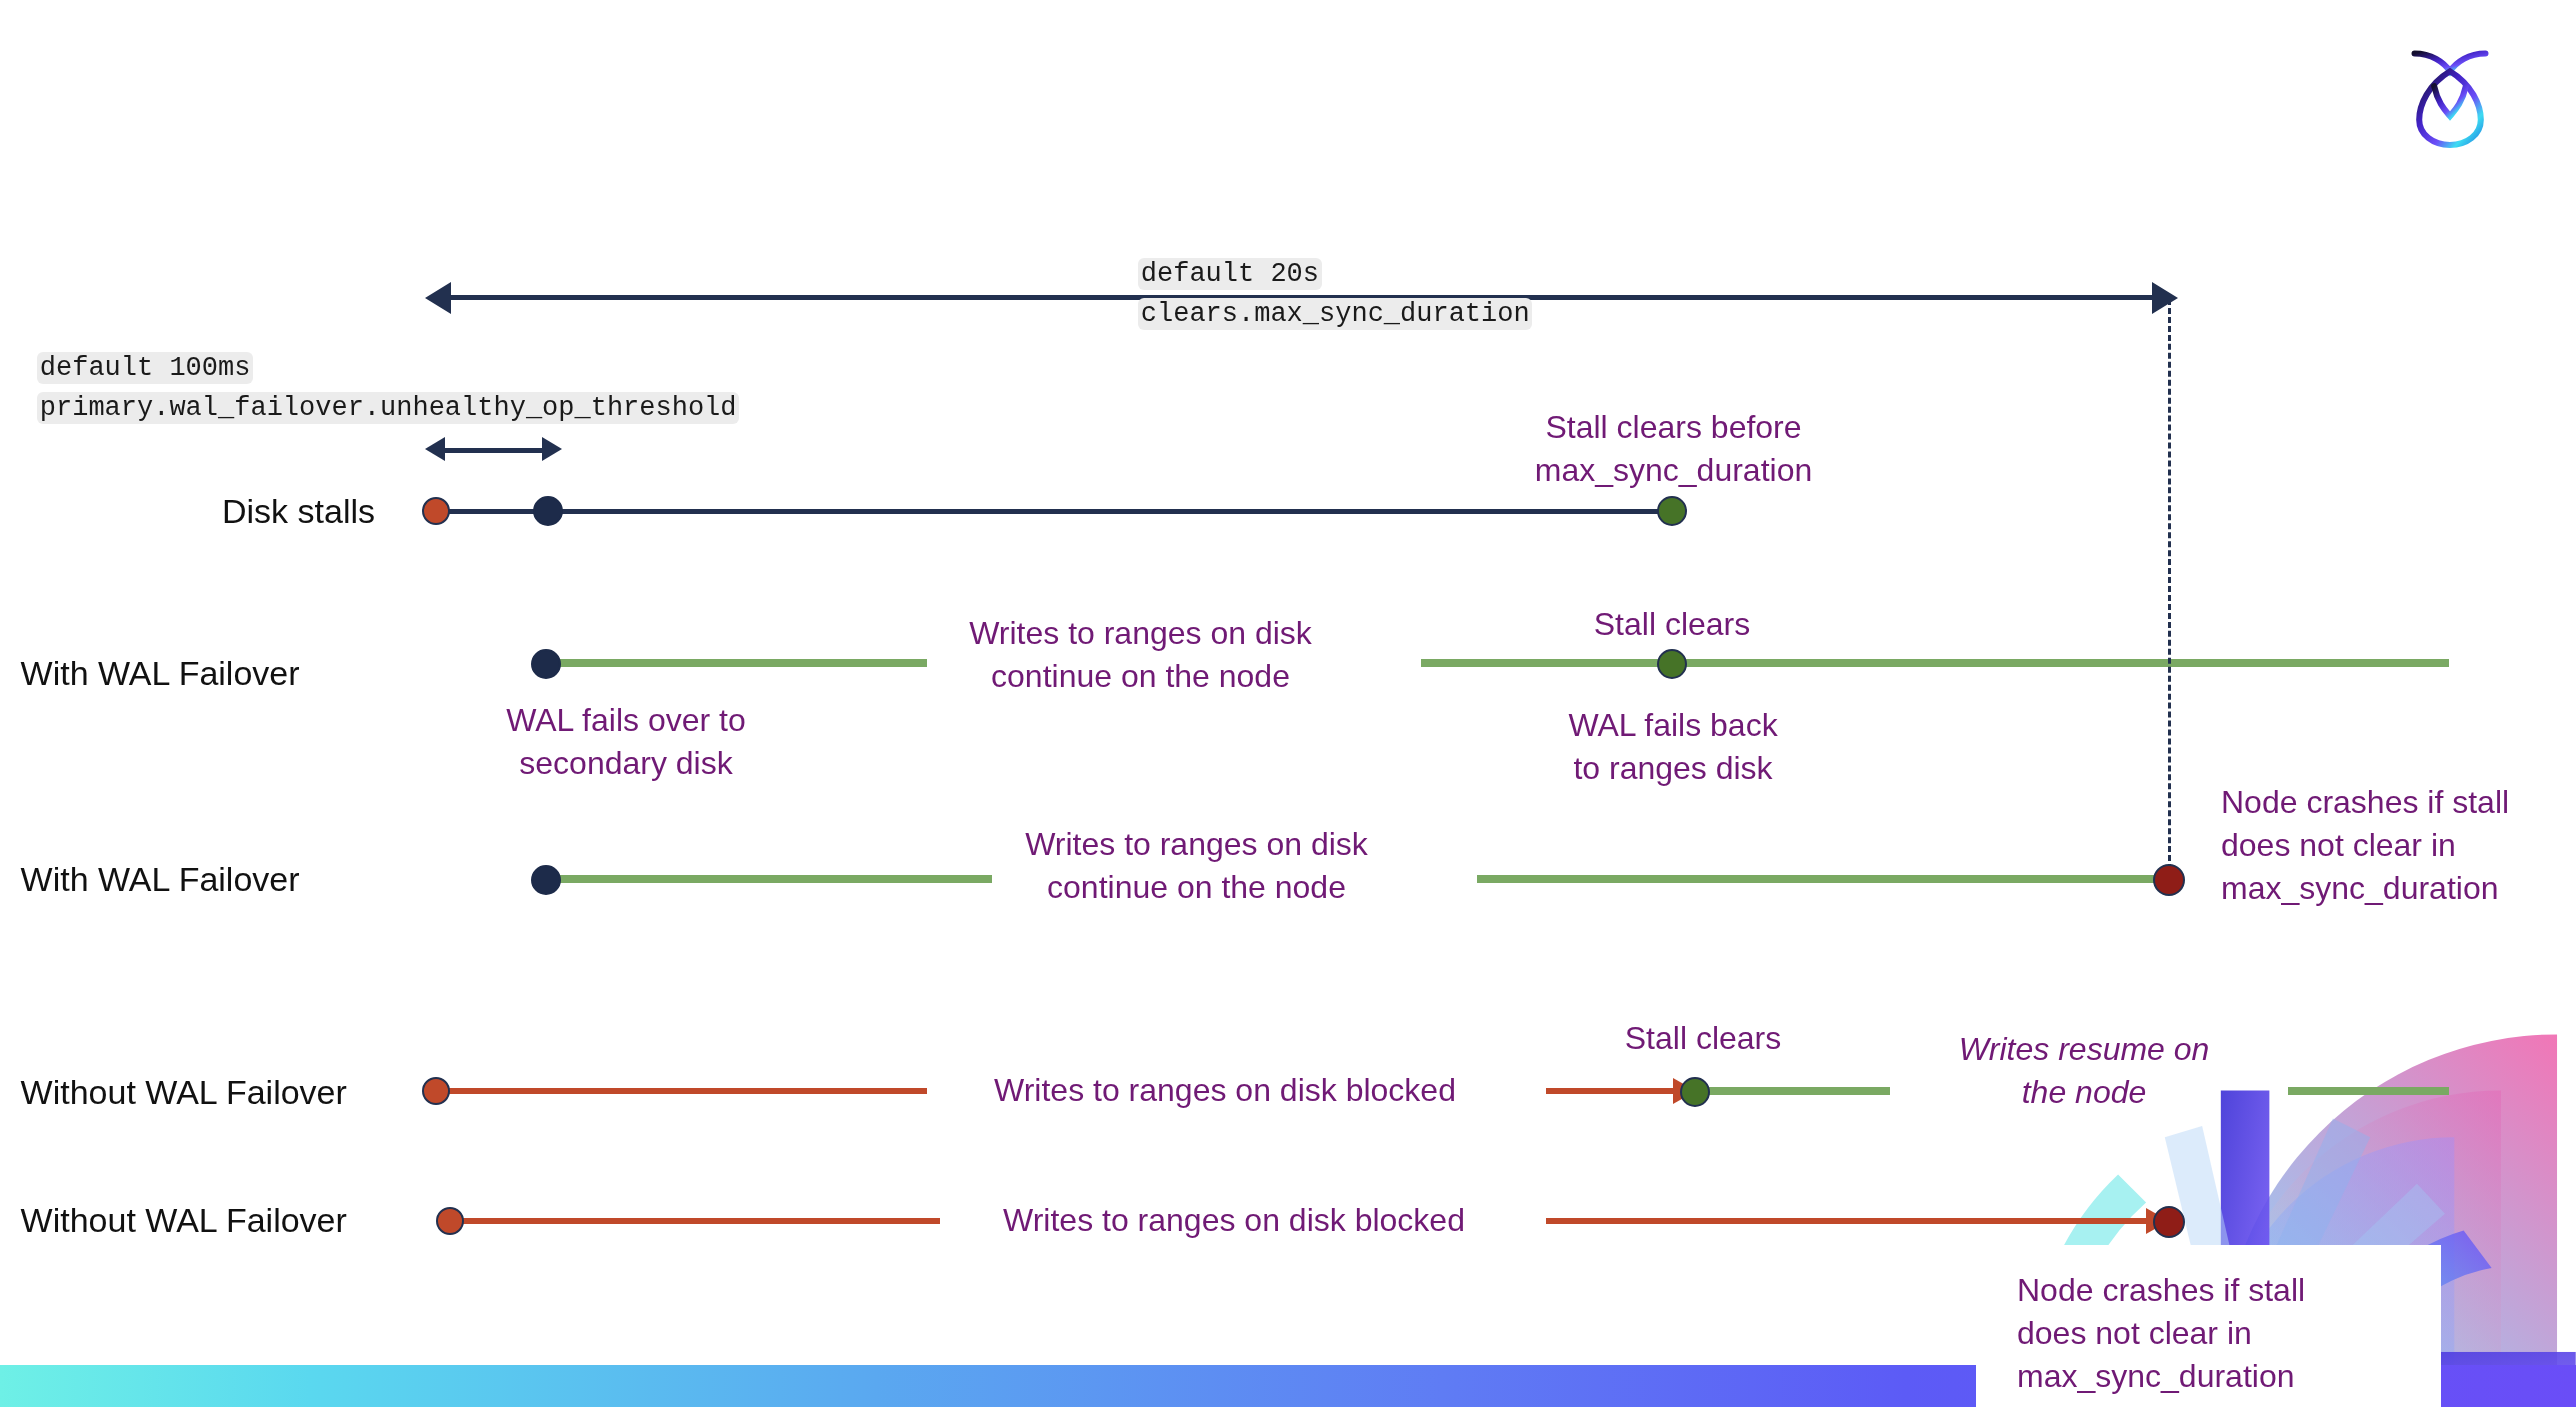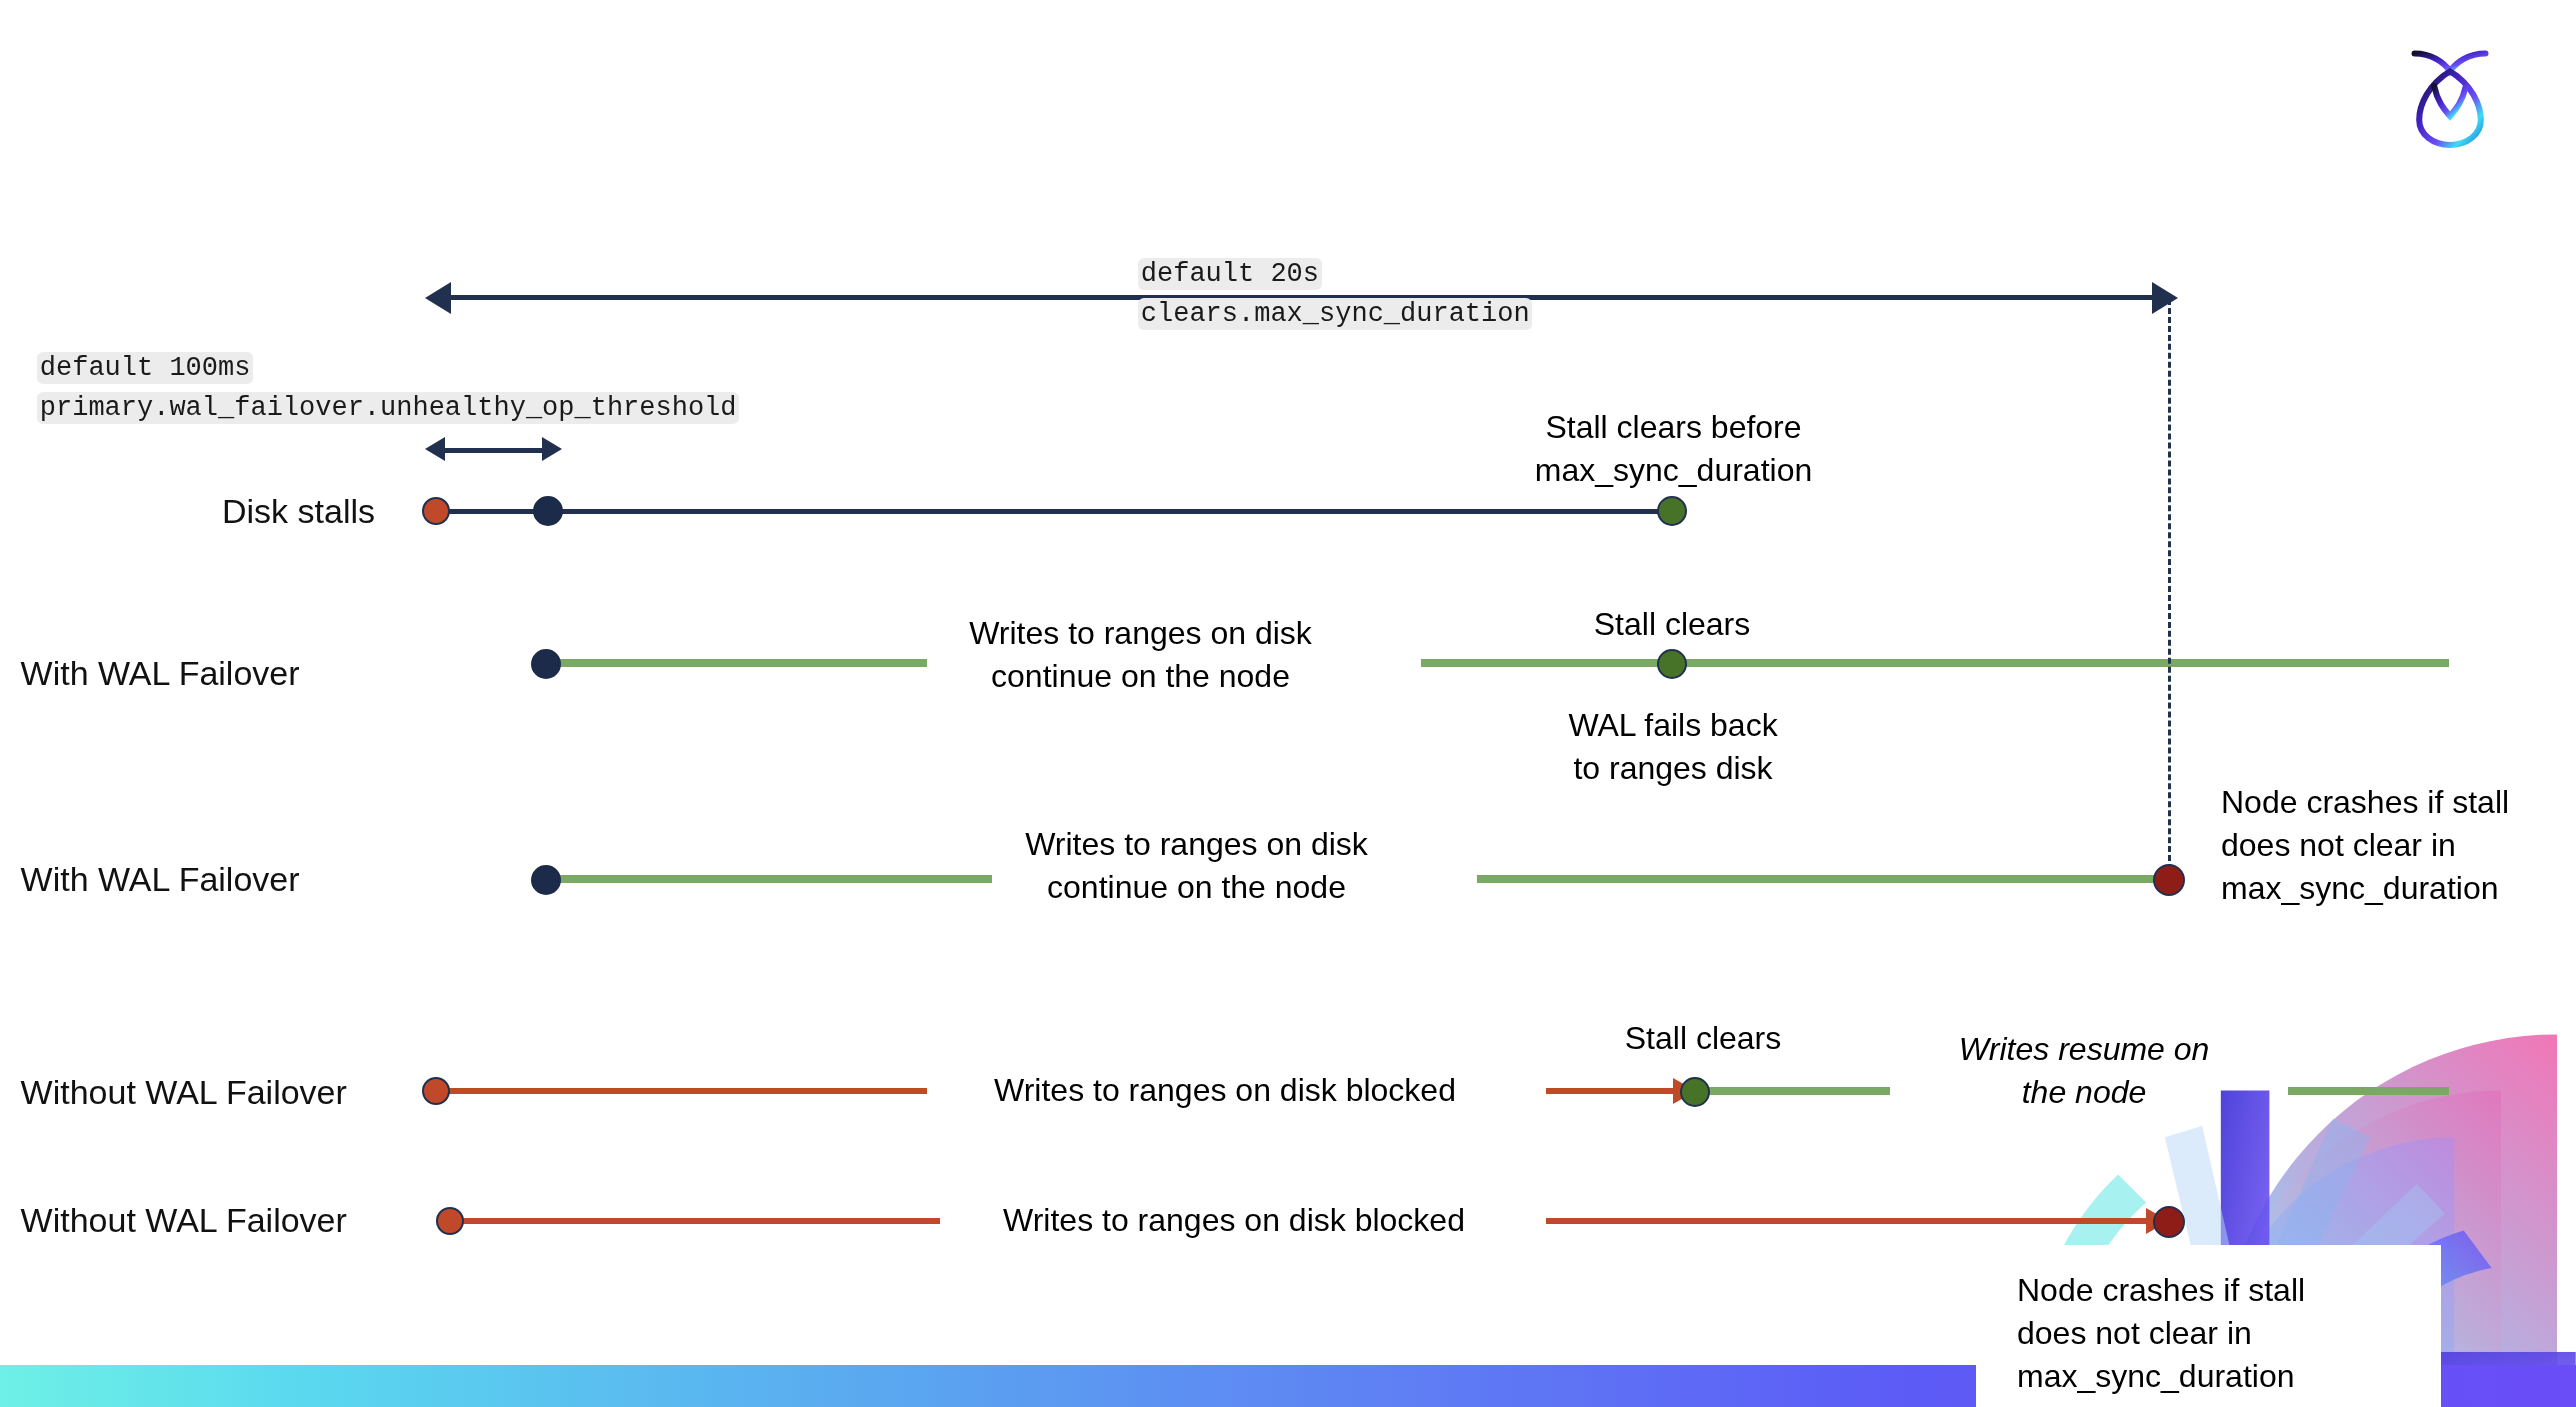--- a/index.html
+++ b/index.html
@@ -41,21 +41,21 @@
     font-family:"Liberation Mono", monospace;
     font-size:27px;line-height:40px;
     color:#1a1a1a;white-space:nowrap;
   }
   .code-label span{background:#ececec;padding:0.9px 2.8px;border-radius:6px;}
 
   
   .note{
     position:absolute;
     font-size:32px;line-height:43px;
-    color:#000000;
+    color:#701a75;
     white-space:pre-line;
   }
   .note.center{text-align:center;}
   .note.left{text-align:left;}
 
   .row-label{
     position:absolute;
     font-size:34px;line-height:39px;
     color:#111111;white-space:nowrap;
   }
@@ -183,20 +183,22 @@
   <div class="dot navy" style="left:533px;top:496px;width:30px;height:30px;"></div>
   <div class="dot green" style="left:1657px;top:496px;width:30px;height:30px;"></div>
   <div class="note center" style="left:1510px;top:406px;width:327px;">Stall clears before
 max_sync_duration</div>
 
   <div class="row-label" style="left:20.6px;top:654px;">With WAL Failover</div>
   <div class="dot navy" style="left:531px;top:649px;width:30px;height:30px;"></div>
   <div class="seg green" style="left:553px;top:659px;width:374px;"></div>
   <div class="note center" style="left:935px;top:612px;width:411px;">Writes to ranges on disk
 continue on the node</div>
+  <div class="note center" style="left:467px;top:699px;width:318px;">WAL fails over to
+secondary disk</div>
 
   <div class="seg green" style="left:1421px;top:659px;width:1028px;"></div>
   <div class="dot green" style="left:1657px;top:649px;width:30px;height:30px;"></div>
   <div class="note center" style="left:1532px;top:603px;width:280px;">Stall clears</div>
   <div class="note center" style="left:1514px;top:704px;width:318px;">WAL fails  back
 to ranges disk</div>
 
   <div class="row-label" style="left:20.6px;top:860px;">With WAL Failover</div>
   <div class="dot navy" style="left:531px;top:865px;width:30px;height:30px;"></div>
   <div class="seg green" style="left:553px;top:875px;width:439px;"></div>

